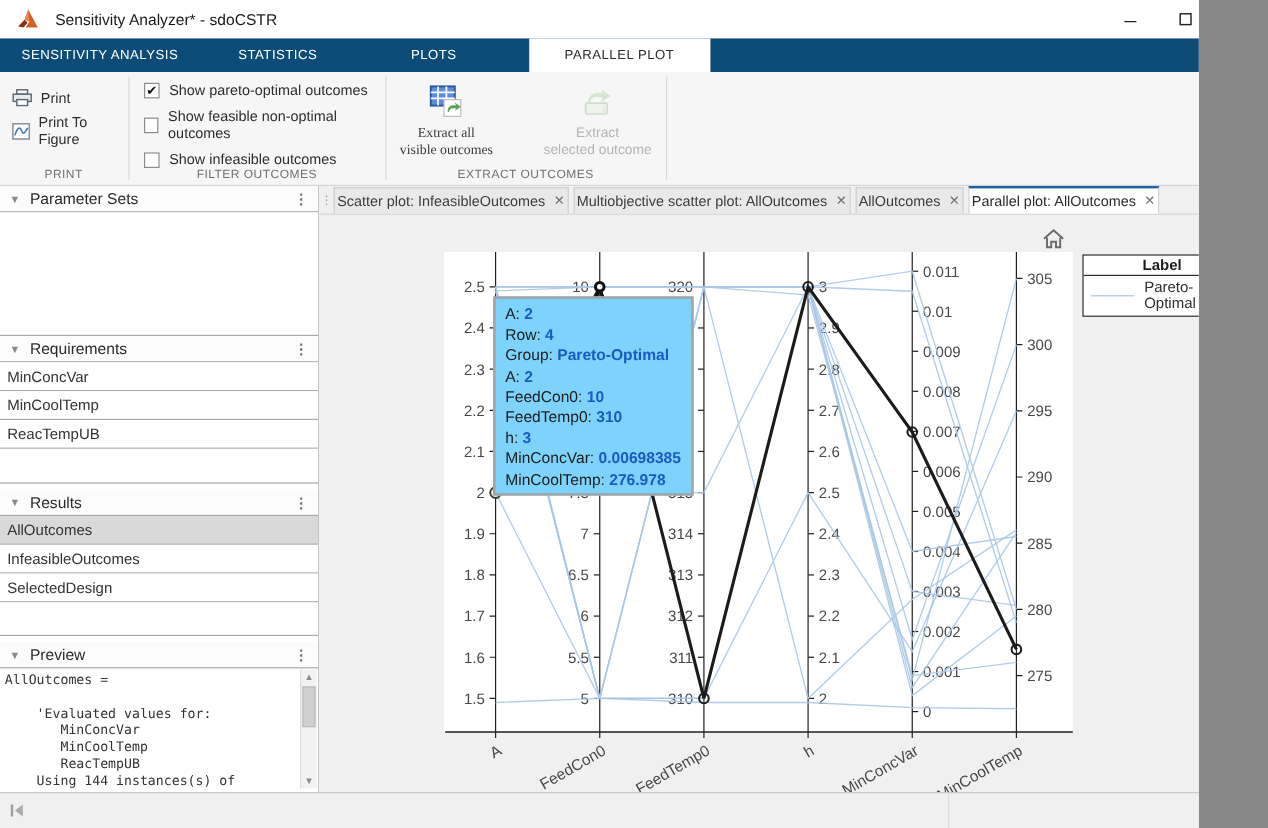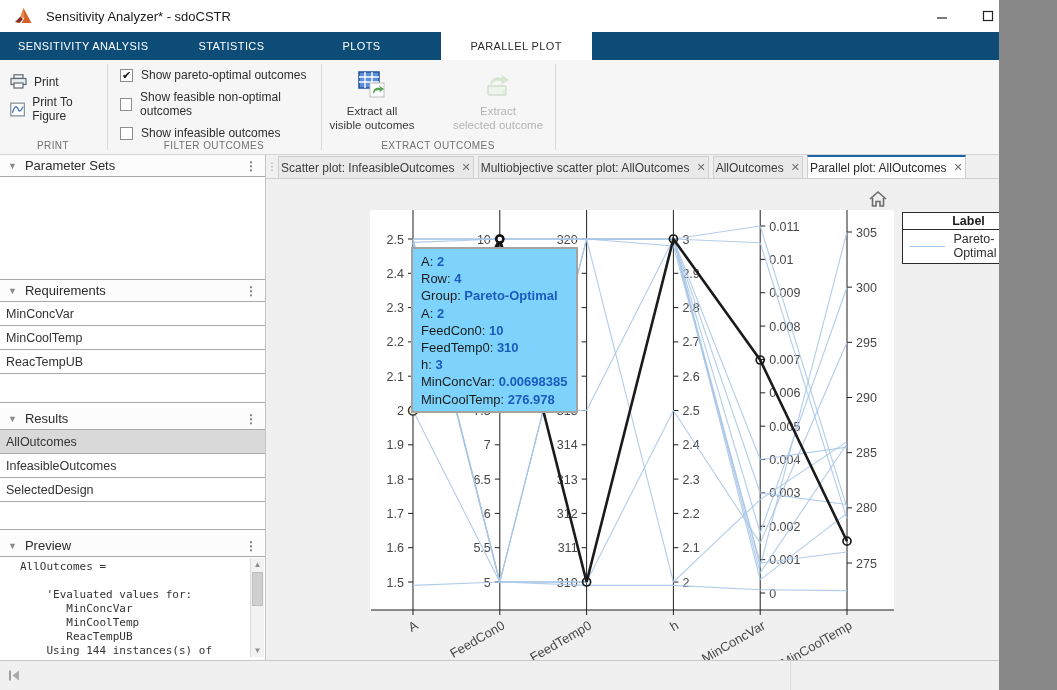--- a/index.html
+++ b/index.html
@@ -40,21 +40,21 @@
   .sidebar { position:absolute; left:0; top:155px; width:266px; height:505px; background:#fff; border-right:1px solid #c3c3c3; font-size:12.5px; }
   .sb-header { height:21px; display:flex; align-items:center; padding:0 8px; color:#2b2b2b; font-size:13px; background:#fcfcfc; }
   .sb-header .tri { color:#8a8a8a; font-size:9px; margin-right:8px; }
   .sb-header .dots { margin-left:auto; color:#6e6e6e; font-weight:bold; font-size:12px; letter-spacing:0; }
   .sb-list { border-top:1px solid #a9a9a9; border-bottom:1px solid #a9a9a9; background:#fff; }
   .sb-row { height:24px; line-height:24px; padding-left:6px; border-bottom:1px solid #a9a9a9; color:#333; background:#fff; }
   .sb-row:last-child { border-bottom:none; }
   .sb-row.selected { background:#d9d9d9; }
   .sb-fill { background:#fff; }
   .preview-box { position:relative; height:102px; border-top:1px solid #a9a9a9; background:#fff; overflow:hidden; }
-  .preview-box pre { font-family:"DejaVu Sans Mono", monospace; font-size:11px; line-height:14px; color:#333; padding:3px 0 0 20px; }
+  .preview-box pre { font-family:"DejaVu Sans Mono", monospace; font-size:11px; line-height:14px; color:#333; padding:3px 0 0 4px; }
   .pv-scroll { position:absolute; right:1px; top:1px; bottom:1px; width:14px; background:#f2f2f2; border-left:1px solid #dcdcdc; }
   .pv-btn { height:13px; text-align:center; font-size:8px; color:#8d8d8d; line-height:13px; }
   .pv-btn.down { position:absolute; bottom:0; left:0; right:0; }
   .pv-thumb { position:absolute; top:14px; left:1px; width:11px; height:34px; background:#cfcfcf; border:1px solid #bdbdbd; }
   
   .content { position:absolute; left:266px; top:155px; width:791px; height:505px; background:#f0f0f0; }
   .doctabbar { position:absolute; left:0; top:0; width:777px; height:24px; background:#f0f0f0; border-bottom:1px solid #d0d0d0; display:flex; align-items:stretch; }
   .grip { width:12px; display:flex; align-items:center; justify-content:center; color:#9a9a9a; font-size:10px; }
   .dtab { margin-top:1px; display:flex; align-items:center; gap:7px; padding:0 2px; font-size:12px; color:#3c3c3c;
     background:#e9e9e9; border:1px solid #cfcfcf; border-bottom:none; margin-right:4px; white-space:nowrap; }
@@ -152,21 +152,21 @@
       </div>
       <div class="cbrow">
         <span class="cbox"></span>
         <span>Show infeasible outcomes</span>
       </div>
       <div class="tseclabel">FILTER OUTCOMES</div>
     </div>
     <div class="vsep" style="left:321px;"></div>
 
     <div class="tsection" style="left:322px; width:232px;">
-      <div class="bigbtn" style="left:2px;">
+      <div class="bigbtn" style="left:2px;font-family:Liberation Serif, serif;">
         <div class="bicon">
           <svg width="30" height="30" viewBox="0 0 30 30">
             <rect x="2" y="2" width="20" height="16" fill="#5b8edc" stroke="#2b569c" stroke-width="1.6"></rect>
             <path d="M2,7 H22 M2,12 H22 M8,2 V18 M15,2 V18" stroke="#fff" stroke-width="1.4"></path>
             <rect x="13" y="13" width="14" height="14" fill="#fff" stroke="#bdbdbd"></rect>
             <path d="M16,23 C16,18 20,17 23,18 L22,15.5 L27,19 L22,22.5 L23,20.5 C20,19.5 17.5,20.5 17,23.5 Z" fill="#57a557"></path>
           </svg>
         </div>
         <div>Extract all</div>
         <div>visible outcomes</div>

